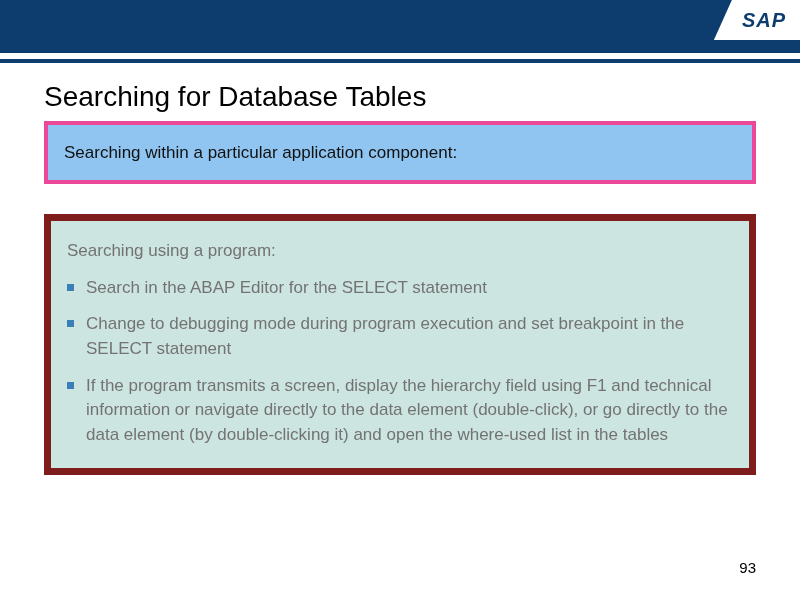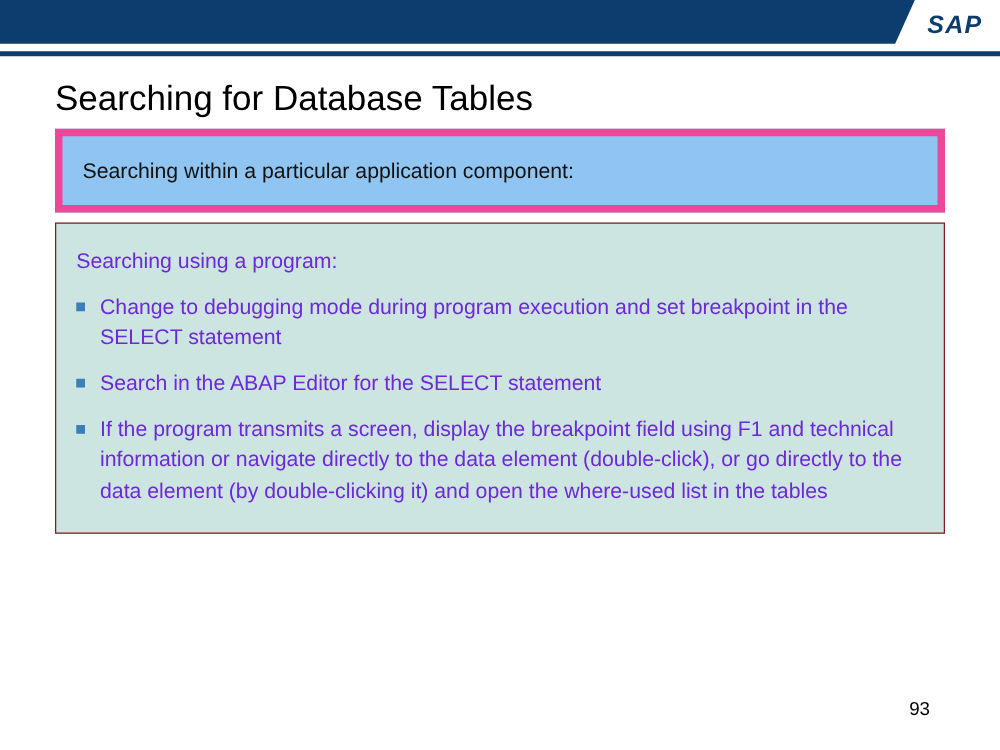--- a/index.html
+++ b/index.html
@@ -1,29 +1,29 @@
 <!DOCTYPE html>
 <html><head>
 <meta charset="utf-8">
 <style>
 body{margin:0;padding:0;font-family:Arial,Helvetica,sans-serif;background:#fff;width:800px;height:600px;position:relative;overflow:hidden}
-.topbar{background:#0d3c6e;height:35px;position:relative}
+.topbar{background:#0d3c6e;height:53px;position:relative}
 .logo{position:absolute;right:0;top:0;height:40px;display:flex;align-items:center}
 .logo-shape{background:#fff;height:40px;padding:0 14px 0 28px;display:flex;align-items:center;clip-path:polygon(18px 0,100% 0,100% 100%,0 100%)}
 .logo-text{color:#0d3c6e;font-weight:bold;font-size:20px;font-style:italic;letter-spacing:1px}
 .thinbar{height:4px;background:#0d3c6e;margin-top:6px}
 .content{padding:18px 44px 0 44px}
 .title{font-size:28px;font-weight:normal;color:#000;margin:0 0 8px 0}
-.box1{background:#8fc5f0;border:6px solid #ec4899;padding:14px 16px;font-size:17px;line-height:1.6;color:#111}
-.box2{background:#cce5e0;border:1px solid #7f1d1d;padding:18px 16px 20px 16px;font-size:17px;line-height:1.45;color:#6d28d9;margin-top:8px}
+.box1{background:#8fc5f0;border:4px solid #ec4899;padding:14px 16px;font-size:17px;line-height:1.6;color:#111}
+.box2{background:#cce5e0;border:7px solid #7f1d1d;padding:18px 16px 20px 16px;font-size:17px;line-height:1.45;color:#737373;margin-top:30px}
 .box2 .subh{margin-bottom:12px}
 .bul{display:flex;margin-bottom:12px}
 .bul:last-child{margin-bottom:0}
 .sq{width:7px;height:7px;background:#3a7fb5;margin-top:8px;margin-right:12px;flex-shrink:0}
-.pgnum{position:absolute;bottom:24px;right:56px;font-size:15px;color:#000}
+.pgnum{position:absolute;bottom:24px;right:44px;font-size:15px;color:#000}
 </style>
 </head>
 <body>
 
 <div class="topbar">
   <div class="logo">
     <div class="logo-shape">
       <span class="logo-text">SAP</span>
     </div>
   </div>
@@ -34,26 +34,26 @@
   <h1 class="title">Searching for Database Tables</h1>
 
   <div class="box1">
     <div>Searching within a particular application component:</div>
   </div>
 
   <div class="box2">
     <div class="subh">Searching using a program:</div>
     <div class="bul">
       <div class="sq"></div>
+      <div>Search in the ABAP Editor for the SELECT statement</div>
+    </div>
+    <div class="bul">
+      <div class="sq"></div>
       <div>Change to debugging mode during program execution and set breakpoint in the SELECT statement</div>
     </div>
     <div class="bul">
       <div class="sq"></div>
-      <div>Search in the ABAP Editor for the SELECT statement</div>
-    </div>
-    <div class="bul">
-      <div class="sq"></div>
-      <div>If the program transmits a screen, display the breakpoint field using F1 and technical information or navigate directly to the data element (double-click), or go directly to the data element (by double-clicking it) and open the where-used list in the tables</div>
+      <div>If the program transmits a screen, display the hierarchy field using F1 and technical information or navigate directly to the data element (double-click), or go directly to the data element (by double-clicking it) and open the where-used list in the tables</div>
     </div>
   </div>
 </div>
 
 <div class="pgnum">93</div>
 
 </body></html>

